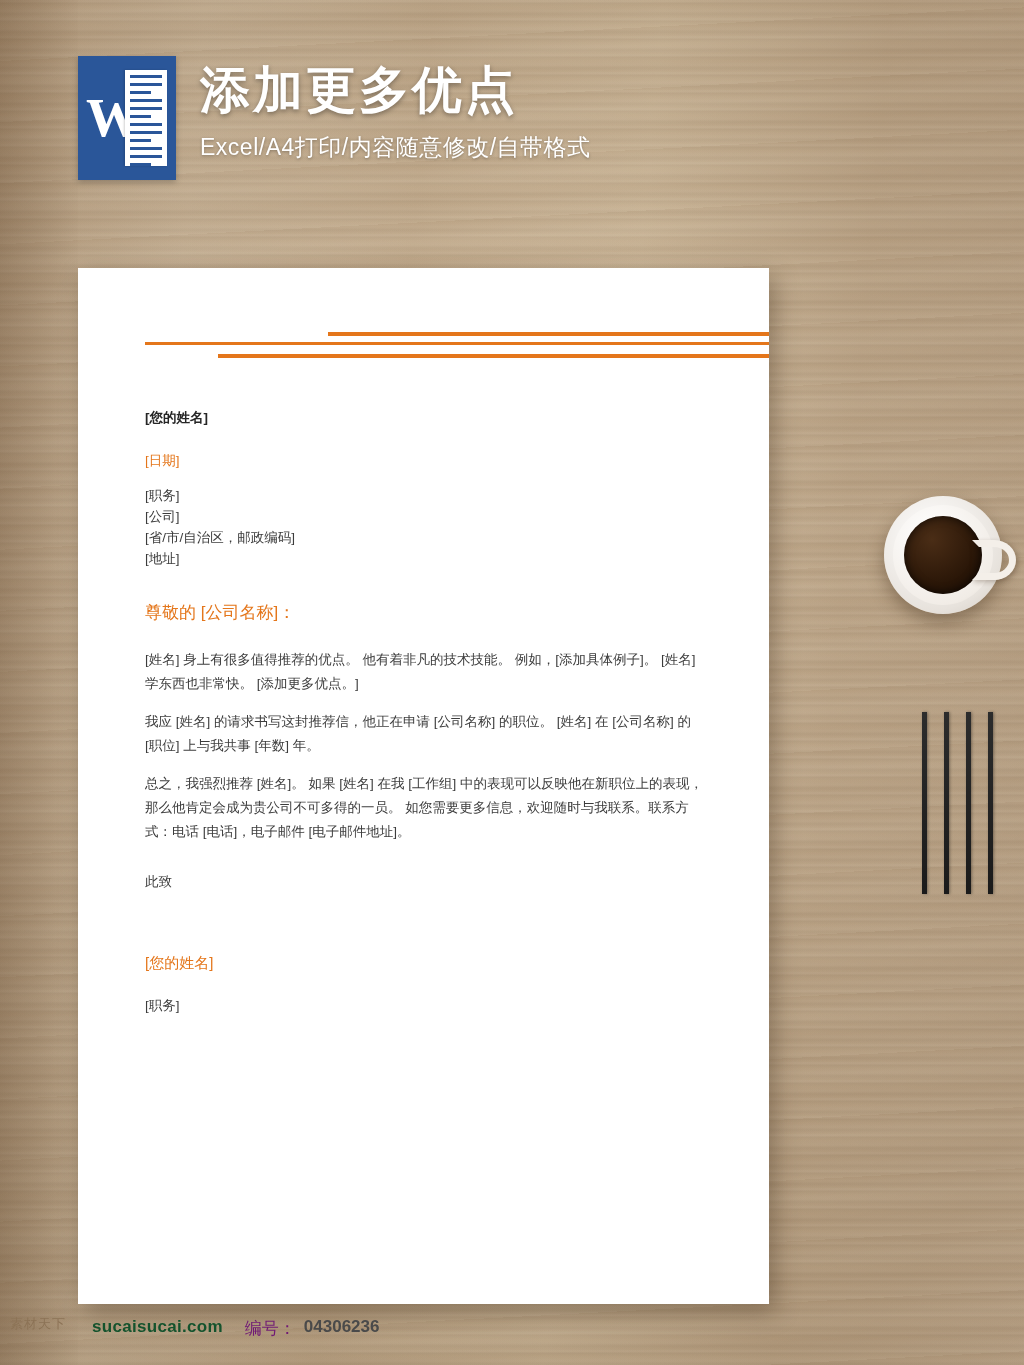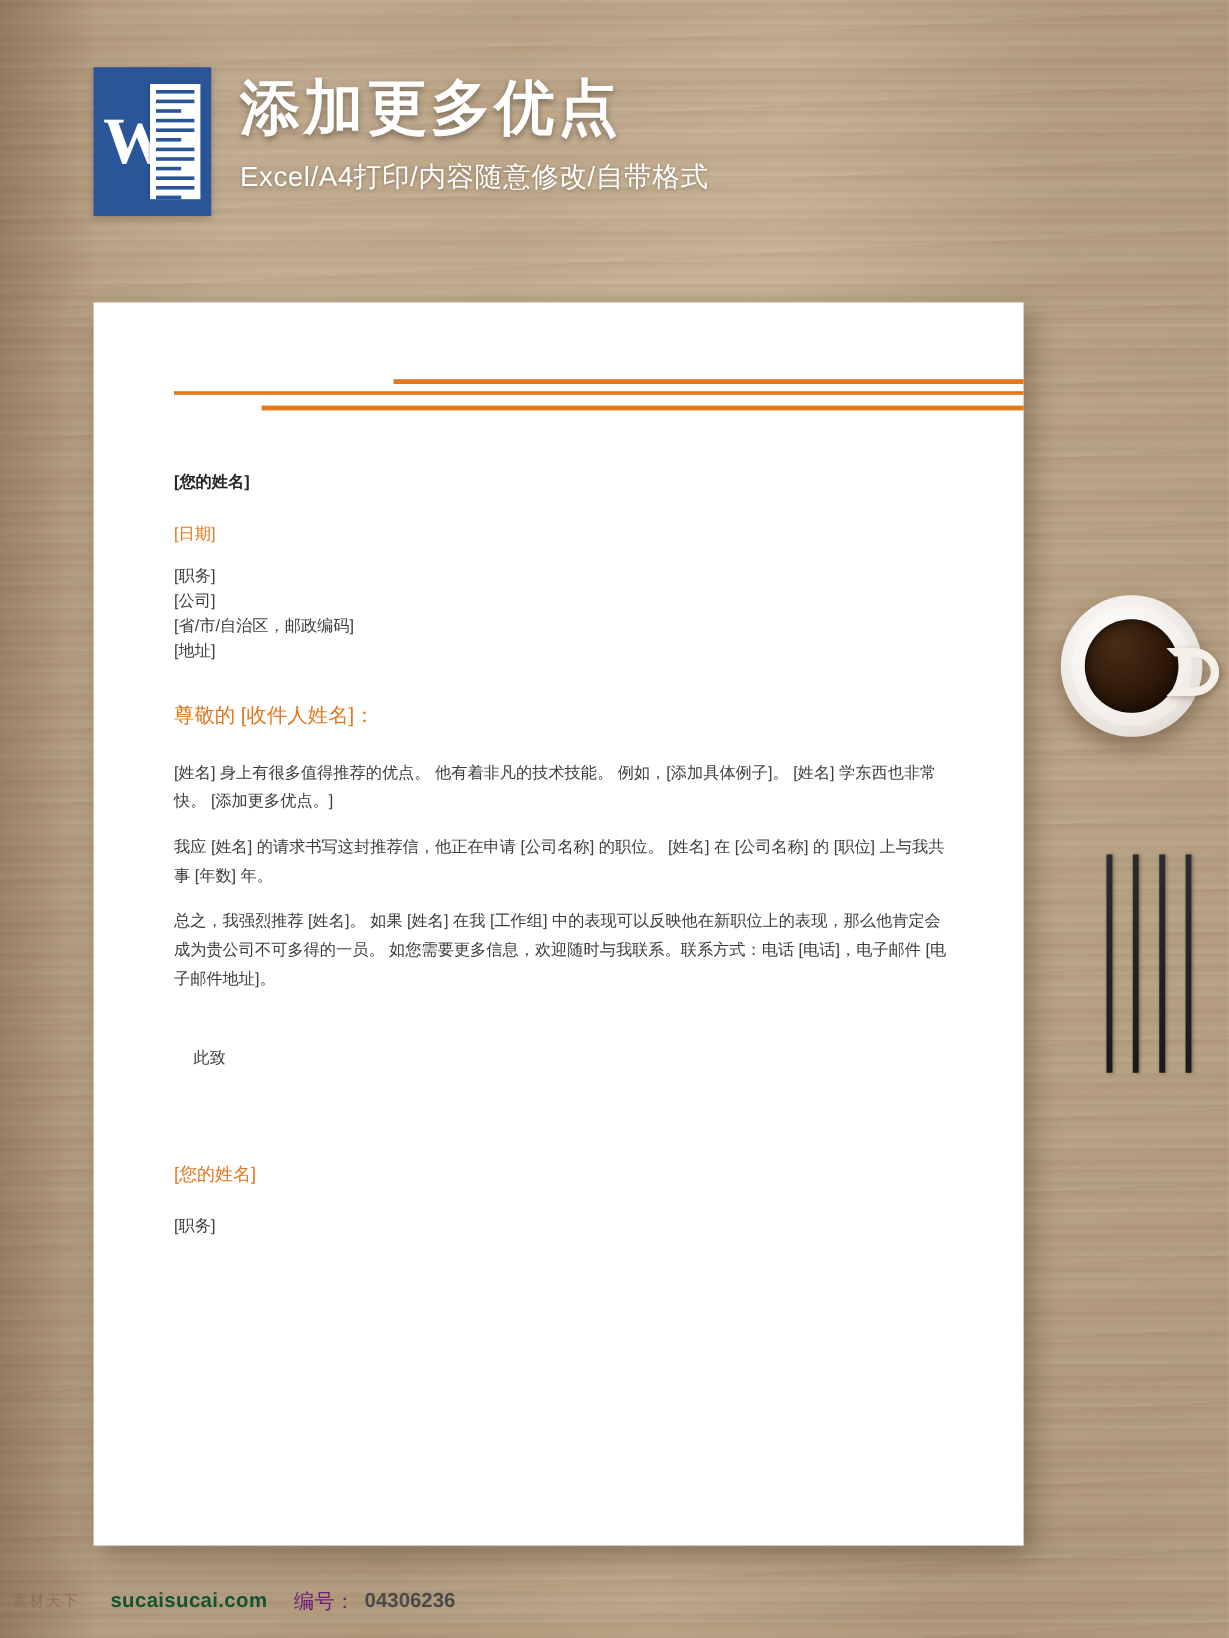--- a/index.html
+++ b/index.html
@@ -110,22 +110,22 @@
     font-size: 23px;
     letter-spacing: 0.5px;
     text-shadow: 0 1px 3px rgba(0,0,0,0.30);
     white-space: nowrap;
   }
 
   
   .paper {
     position: absolute;
     left: 78px;
-    top: 252px;
-    width: 775px;
+    top: 268px;
+    width: 691px;
     height: 1036px;
     background: #ffffff;
     box-shadow: 6px 8px 22px rgba(50,32,14,0.35);
   }
   .rules {
     position: absolute;
     left: 0; right: 0;
     top: 64px;
     height: 30px;
   }
@@ -155,21 +155,21 @@
   .salutation {
     color: #e4761b;
     font-size: 17px;
     margin: 0;
   }
   .para {
     margin: 0 0 15px 0;
     line-height: 1.75;
     max-width: 660px;
   }
-  .closing { margin: 16px; }
+  .closing { margin: 0; }
   .sign-name {
     color: #e4761b;
     font-size: 15px;
     margin: 0;
   }
   .sign-title { margin: 0; }
 
   
   .cup {
     position: absolute;
@@ -234,21 +234,20 @@
   .slats i:nth-child(4) { left: 66px; }
 
   
   .footer {
     position: absolute;
     left: 0;
     bottom: 14px;
     width: 100%;
     height: 34px;
     display: flex;
-    align-items: center;
     padding-left: 10px;
     box-sizing: border-box;
     font-size: 17px;
   }
   .fw-cn {
     color: #8c7356;
     font-size: 13px;
     width: 82px;
     line-height: 1.15;
     letter-spacing: 1px;
@@ -301,21 +300,21 @@
     <div class="sp-a"></div>
     <p class="blk accent">[日期]</p>
 
     <div class="sp-b"></div>
     <p class="blk">[职务]</p>
     <p class="blk">[公司]</p>
     <p class="blk">[省/市/自治区，邮政编码]</p>
     <p class="blk">[地址]</p>
 
     <div class="sp-c"></div>
-    <p class="salutation">尊敬的 [收件人姓名]：</p>
+    <p class="salutation">尊敬的 [公司名称]：</p>
 
     <div class="sp-a"></div>
     <p class="para">[姓名] 身上有很多值得推荐的优点。 他有着非凡的技术技能。 例如，[添加具体例子]。 [姓名] 学东西也非常快。 [添加更多优点。]</p>
     <p class="para">我应 [姓名] 的请求书写这封推荐信，他正在申请 [公司名称] 的职位。 [姓名] 在 [公司名称] 的 [职位] 上与我共事 [年数] 年。</p>
     <p class="para">总之，我强烈推荐 [姓名]。 如果 [姓名] 在我 [工作组] 中的表现可以反映他在新职位上的表现，那么他肯定会成为贵公司不可多得的一员。 如您需要更多信息，欢迎随时与我联系。联系方式：电话 [电话]，电子邮件 [电子邮件地址]。</p>
 
     <div class="sp-b"></div>
     <p class="closing">此致</p>
 
     <div style="height:58px"></div>

